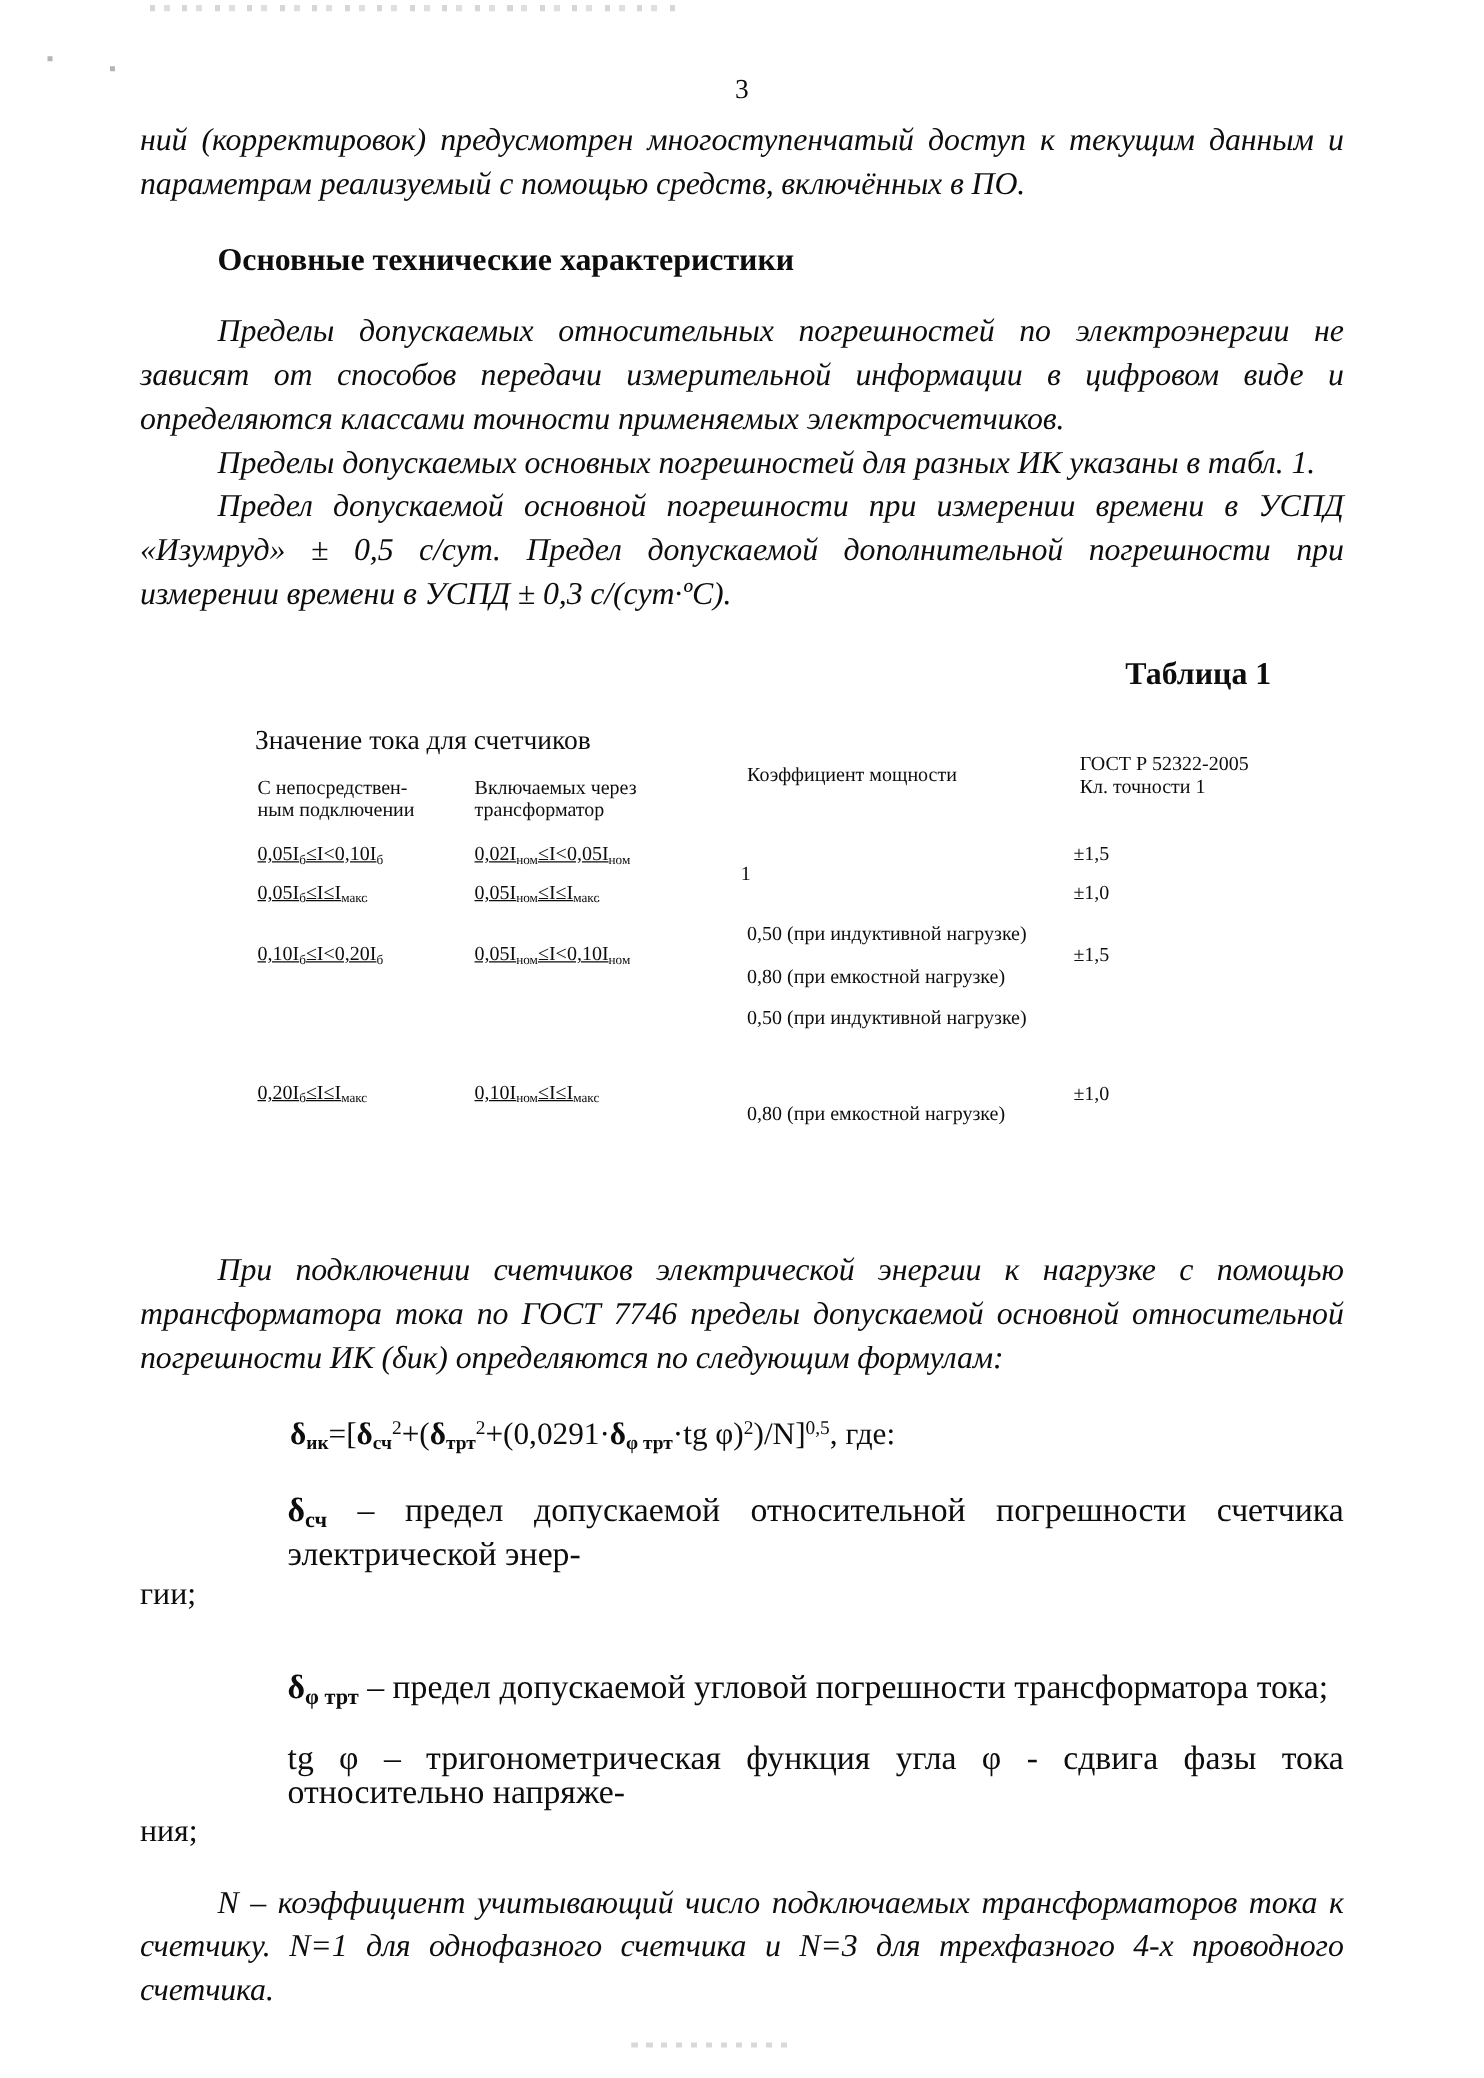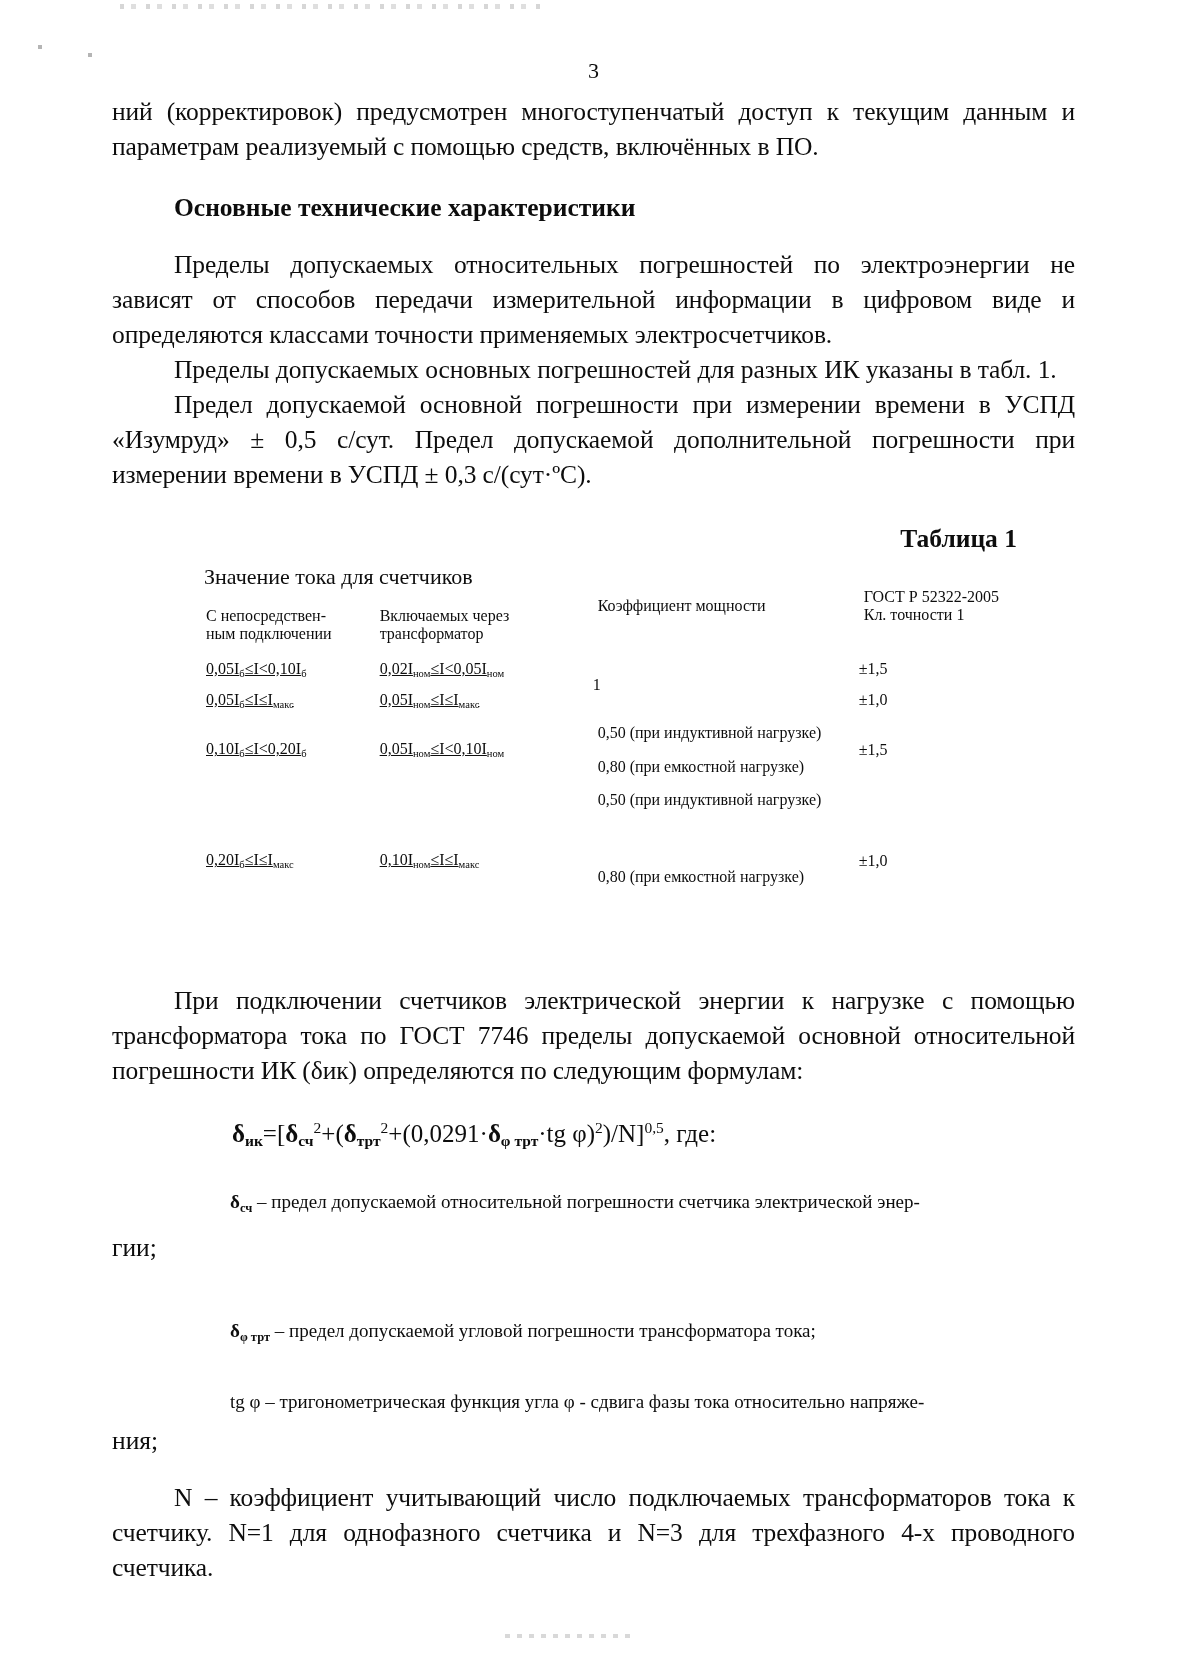--- a/index.html
+++ b/index.html
@@ -69,41 +69,42 @@
     margin-bottom: 10px;
   }
 
   p.body {
     margin: 0;
     font-size: 25.5px;
     line-height: 35px;
     text-align: justify;
     text-justify: inter-word;
     letter-spacing: -0.1px;
+    font-style: italic;
   }
   p.body.indent { text-indent: 62px; }
 
   h2.section-heading {
     margin: 26px 0 0 0;
     padding-left: 62px;
     font-size: 25.5px;
     line-height: 35px;
     font-weight: bold;
   }
 
   .gap-sm { height: 22px; }
   .gap-md { height: 32px; }
   .gap-lg { height: 44px; }
 
   .table-caption {
     font-size: 25.5px;
     font-weight: bold;
     text-align: right;
     padding-right: 58px;
-    margin-bottom: 3px;
+    margin-bottom: 18px;
   }
 
   
   .t1-wrap { margin-left: 86px; }
   table.t1 { width: 845px; }
   table.t1 td.hdr-span { font-size: 22px; padding: 5px 4px; }
   table.t1 td.hdr { padding: 10px 6px; }
   table.t1 td.val { padding: 5px 6px; white-space: nowrap; text-decoration: underline; }
   table.t1 td.pf { padding: 7px 6px; }
   table.t1 td.tall { height: 96px; }
@@ -116,22 +117,22 @@
     line-height: 36px;
     padding-left: 120px;
     margin: 0;
     white-space: nowrap;
   }
   .formula sub { font-size: 0.62em; vertical-align: -0.26em; font-weight: bold; }
   .formula sup { font-size: 0.62em; vertical-align: 0.55em; }
   .var { font-weight: bold; }
 
   .def-line {
-    font-size: 19px;
-    line-height: 43px;
+    font-size: 27px;
+    line-height: 27px;
     margin: 0;
     padding-left: 118px;
     text-align: justify;
   }
   .def-line sub { font-weight: bold; }
   .def-tail { font-size: 25.5px; line-height: 35px; margin: 0; }
 </style>
 </head>
 <body>
 

